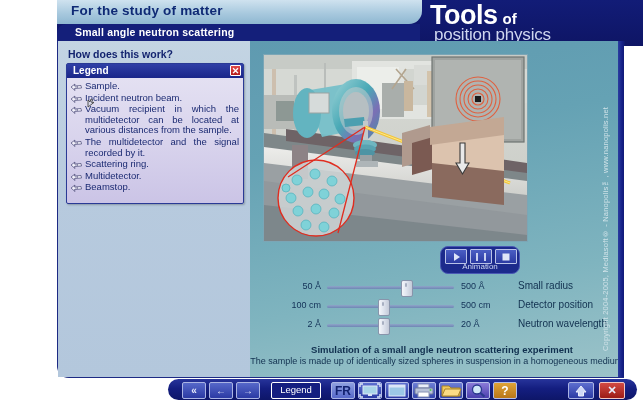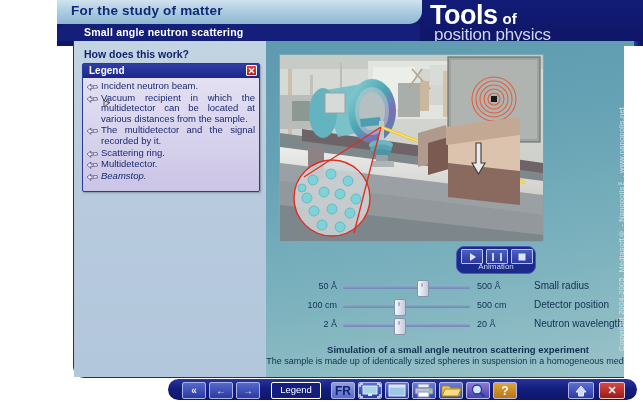--- a/index.html
+++ b/index.html
@@ -30,41 +30,41 @@
     position:absolute;left:14px;top:3px;
     font-size:13.5px;font-weight:bold;color:#0f2a75;letter-spacing:.2px;
   }
   
   .sub-pill{
     position:absolute;left:57px;top:24px;width:363px;height:17px;
     background:#141f7a;
     border-top-left-radius:9px;border-bottom-right-radius:0;
   }
   .sub-pill-txt{
-    position:absolute;left:27px;top:2px;
+    position:absolute;left:18px;top:2px;
     font-size:10.5px;font-weight:bold;color:#ffffff;letter-spacing:.2px;
   }
   
   .logo{position:absolute;left:430px;top:2px;width:205px;height:42px;}
   .logo .l1{
     position:absolute;left:0;top:-2px;font-size:27px;font-weight:bold;color:#ffffff;
     letter-spacing:-.5px;
   }
   .logo .l1 small{font-size:15px;font-weight:bold;letter-spacing:0;}
   .logo .l2{
     position:absolute;left:4px;top:23px;font-size:17px;color:#cfd6ef;letter-spacing:-.2px;
   }
   .logo .ghost{
     position:absolute;left:0px;top:14px;font-size:29px;font-weight:bold;
     color:rgba(255,255,255,.13);letter-spacing:-.5px;margin-top:16px;
   }
 
   
   .panel{
-    position:absolute;left:73px;top:41px;width:567px;height:337px;
+    position:absolute;left:57px;top:41px;width:567px;height:337px;
     background:#a3a3a3;
     border:1px solid #1d2a84;
     border-top:none;
     border-bottom-left-radius:12px;
     box-sizing:border-box;
   }
   .panel-left{
     position:absolute;left:0;top:0;width:192px;height:100%;
     background:linear-gradient(180deg,#c3d4e3 0%,#b7cade 45%,#b3c7dc 100%);
   }
@@ -250,28 +250,37 @@
 
       <div class="body-par">and their size is inversely proportional to the average sphere diameter.</div>
 
       <div class="legend">
         <div class="legend-bar">
           <div class="t">Legend</div>
           <div class="legend-x">✕</div>
         </div>
         <div class="legend-list">
 
-
           <div class="li">
             <span class="hand">
               <svg viewBox="0 0 26 22" width="13" height="11">
                   <path d="M2 12 L10 6 L9 10 L22 9 L23 14 L9 15 L10 19 Z" fill="#f2f1fa" stroke="#3a3a6a" stroke-width="1.3" stroke-linejoin="round"></path>
                   <path d="M12 10 L12 14 M15 10 L15 14" stroke="#3a3a6a" stroke-width="1"></path>
                 </svg>
             </span>
+            <span>Sample.</span>
+          </div>
+
+          <div class="li">
+            <span class="hand">
+              <svg viewBox="0 0 26 22" width="13" height="11">
+                  <path d="M2 12 L10 6 L9 10 L22 9 L23 14 L9 15 L10 19 Z" fill="#f2f1fa" stroke="#3a3a6a" stroke-width="1.3" stroke-linejoin="round"></path>
+                  <path d="M12 10 L12 14 M15 10 L15 14" stroke="#3a3a6a" stroke-width="1"></path>
+                </svg>
+            </span>
             <span>Incident neutron beam.</span>
           </div>
 
           <div class="li">
             <span class="hand">
               <svg viewBox="0 0 26 22" width="13" height="11">
                   <path d="M2 12 L10 6 L9 10 L22 9 L23 14 L9 15 L10 19 Z" fill="#f2f1fa" stroke="#3a3a6a" stroke-width="1.3" stroke-linejoin="round"></path>
                   <path d="M12 10 L12 14 M15 10 L15 14" stroke="#3a3a6a" stroke-width="1"></path>
                 </svg>
             </span>
@@ -301,21 +310,21 @@
           <div class="li">
             <span class="hand">
               <svg viewBox="0 0 26 22" width="13" height="11">
                   <path d="M2 12 L10 6 L9 10 L22 9 L23 14 L9 15 L10 19 Z" fill="#f2f1fa" stroke="#3a3a6a" stroke-width="1.3" stroke-linejoin="round"></path>
                   <path d="M12 10 L12 14 M15 10 L15 14" stroke="#3a3a6a" stroke-width="1"></path>
                 </svg>
             </span>
             <span>Multidetector.</span>
           </div>
 
-          <div class="li" style="margin-bottom:6px;font-style:italic;">
+          <div class="li" style="margin-bottom:6px;">
             <span class="hand">
               <svg viewBox="0 0 26 22" width="13" height="11">
                   <path d="M2 12 L10 6 L9 10 L22 9 L23 14 L9 15 L10 19 Z" fill="#f2f1fa" stroke="#3a3a6a" stroke-width="1.3" stroke-linejoin="round"></path>
                   <path d="M12 10 L12 14 M15 10 L15 14" stroke="#3a3a6a" stroke-width="1"></path>
                 </svg>
             </span>
             <span>Beamstop.</span>
           </div>
 
         </div>

